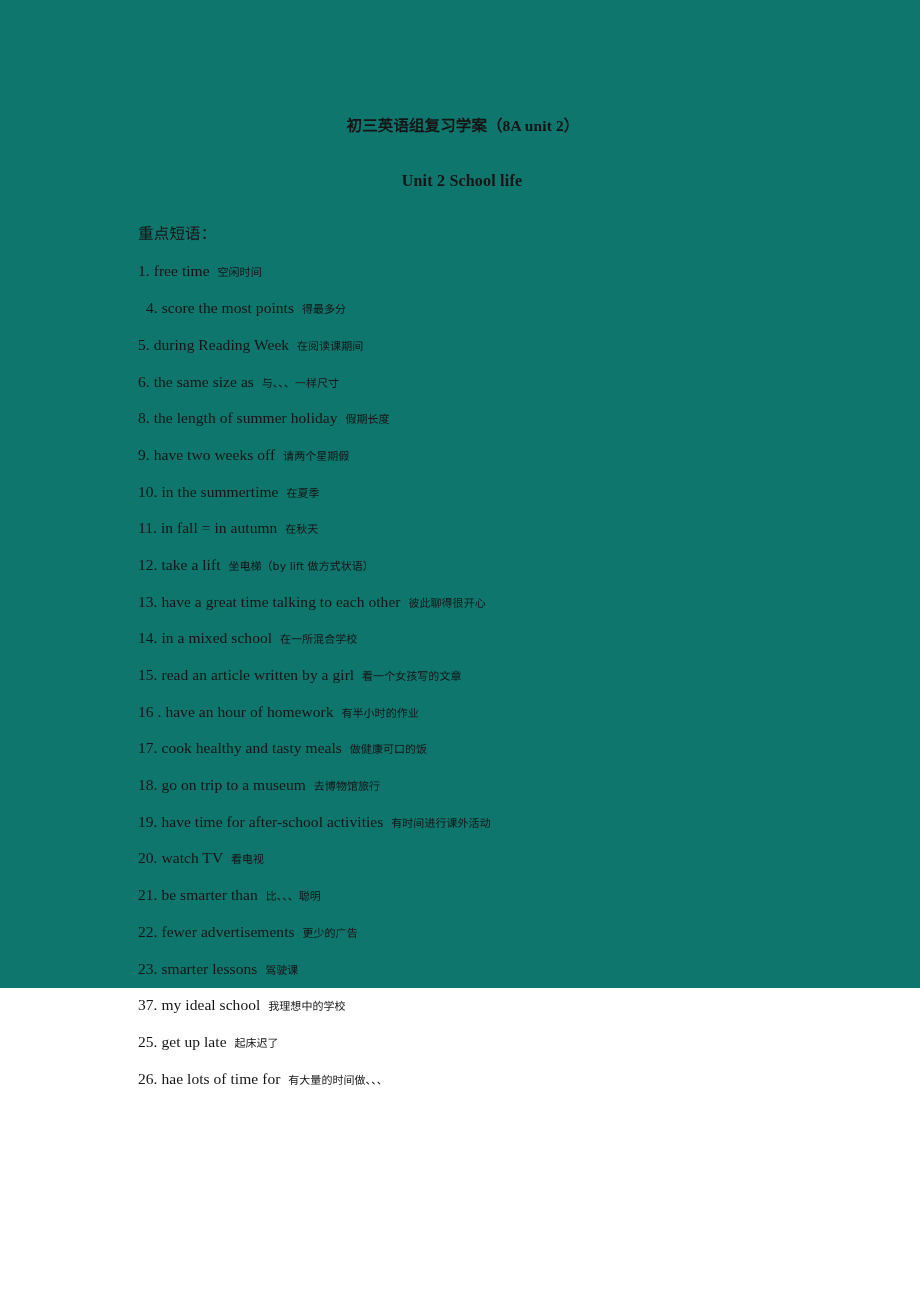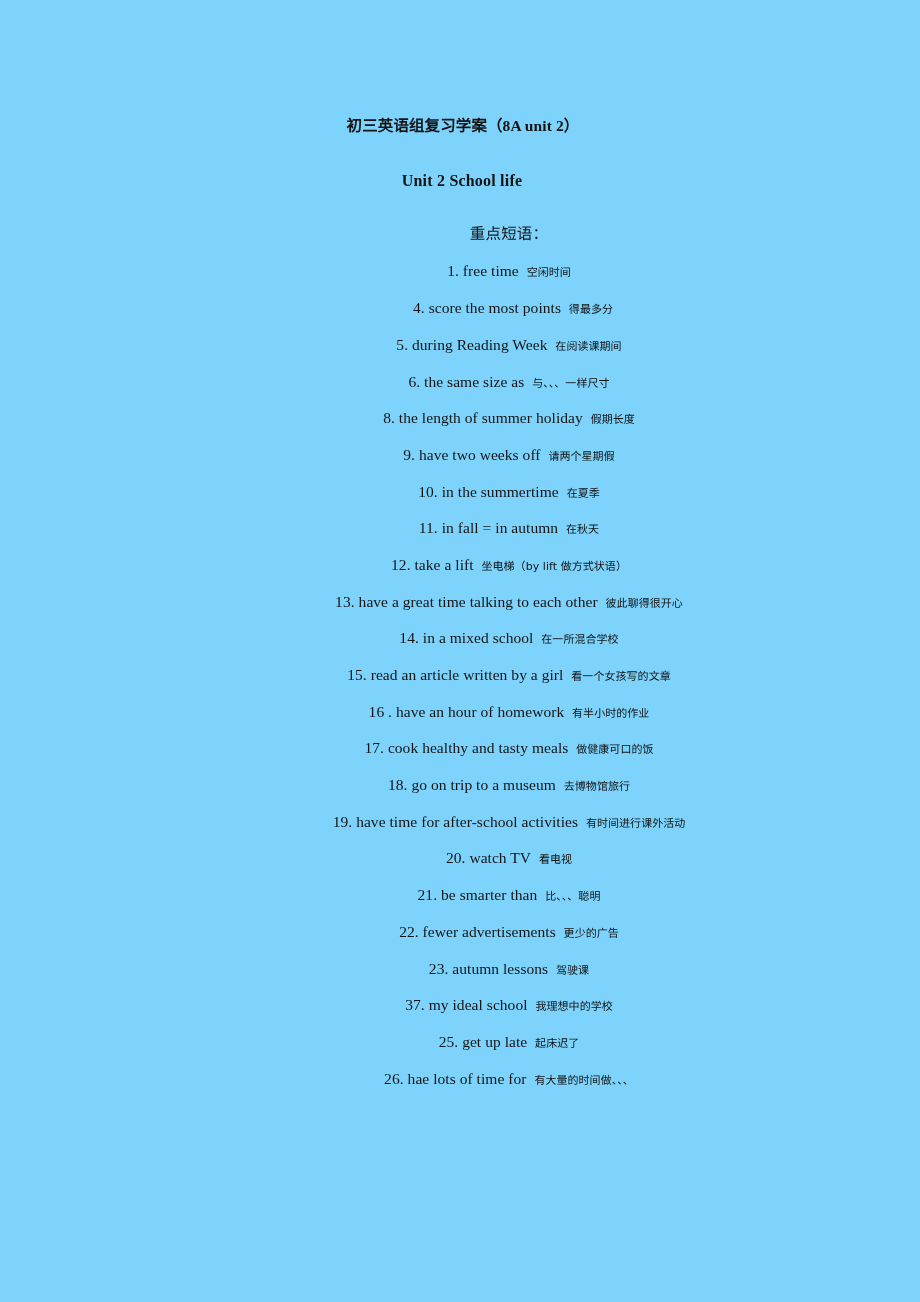--- a/index.html
+++ b/index.html
@@ -13,24 +13,24 @@
     height: 1302px;
     position: relative;
     overflow: hidden;
     font-family: "Liberation Serif", "DejaVu Serif", serif;
     color: #141414;
     -webkit-font-smoothing: antialiased;
   }
 
   .page {
     width: 920px;
-    height: 1302px;
+    height: 988px;
     box-sizing: border-box;
     padding: 0;
-    background: #7dd3fc;
+    background: #0f766e;
     position: relative;
   }
 
   
   .doc-header {
     text-align: center;
     font-size: 15.5px;
     line-height: 1;
     padding-top: 118px;
     letter-spacing: 0.1px;
@@ -54,21 +54,20 @@
   .doc-title .title-text {
     display: inline-block;
     transform: translateX(2px);
   }
 
   
   .content {
     padding-top: 26px;
     padding-left: 138px;
     padding-right: 40px;
-    text-align: center;
   }
 
   .section-label {
     font-size: 15.5px;
     line-height: 1;
     margin: 0 0 0 0;
     padding-bottom: 22px;
     letter-spacing: 0.2px;
   }
 
@@ -128,20 +127,20 @@
         <li><span class="en">13.</span> <span class="en">have a great time talking to each other</span>&nbsp; <span class="zh">彼此聊得很开心</span></li>
         <li><span class="en">14.</span> <span class="en">in a mixed school</span>&nbsp; <span class="zh">在一所混合学校</span></li>
         <li><span class="en">15.</span> <span class="en">read an article written by a girl</span>&nbsp; <span class="zh">看一个女孩写的文章</span></li>
         <li><span class="en">16 .</span> <span class="en">have an hour of homework</span>&nbsp; <span class="zh">有半小时的作业</span></li>
         <li><span class="en">17.</span> <span class="en">cook healthy and tasty meals</span>&nbsp; <span class="zh">做健康可口的饭</span></li>
         <li><span class="en">18.</span> <span class="en">go on trip to a museum</span>&nbsp; <span class="zh">去博物馆旅行</span></li>
         <li><span class="en">19.</span> <span class="en">have time for after-school activities</span>&nbsp; <span class="zh">有时间进行课外活动</span></li>
         <li><span class="en">20.</span> <span class="en">watch TV</span>&nbsp; <span class="zh">看电视</span></li>
         <li><span class="en">21.</span> <span class="en">be smarter than</span>&nbsp; <span class="zh">比、、、聪明</span></li>
         <li><span class="en">22.</span> <span class="en">fewer advertisements</span>&nbsp; <span class="zh">更少的广告</span></li>
-        <li><span class="en">23.</span> <span class="en">autumn lessons</span>&nbsp; <span class="zh">驾驶课</span></li>
+        <li><span class="en">23.</span> <span class="en">smarter lessons</span>&nbsp; <span class="zh">驾驶课</span></li>
         <li><span class="en">37.</span> <span class="en">my ideal school</span>&nbsp; <span class="zh">我理想中的学校</span></li>
         <li><span class="en">25.</span> <span class="en">get up late</span>&nbsp; <span class="zh">起床迟了</span></li>
         <li><span class="en">26.</span> <span class="en">hae lots of time for</span>&nbsp; <span class="zh">有大量的时间做、、、</span></li>
       </ol>
 
   </div>
 </div>
 
 </body></html>

